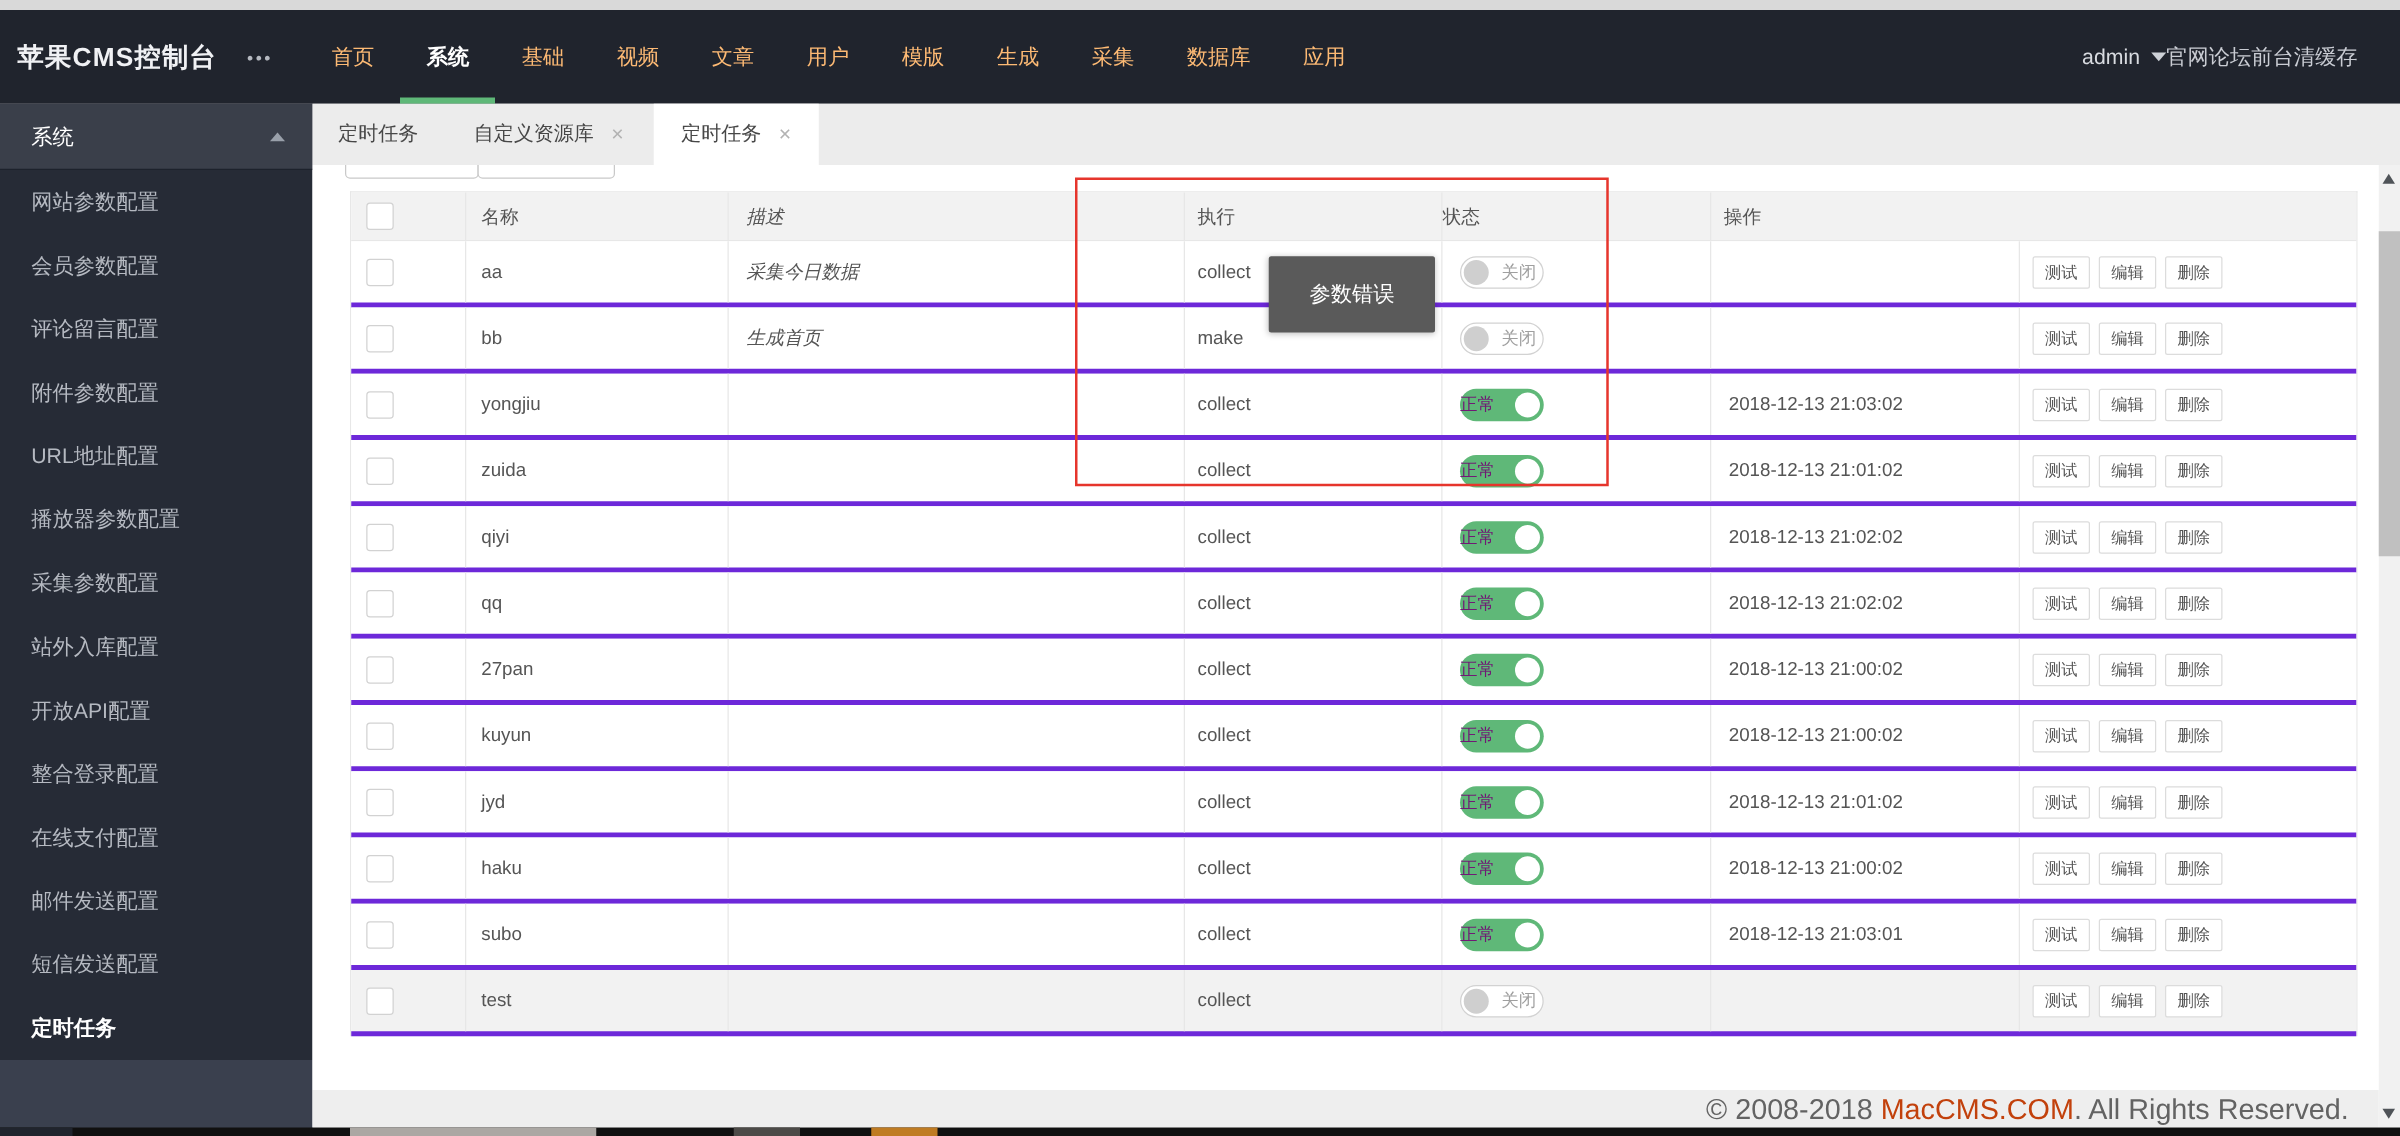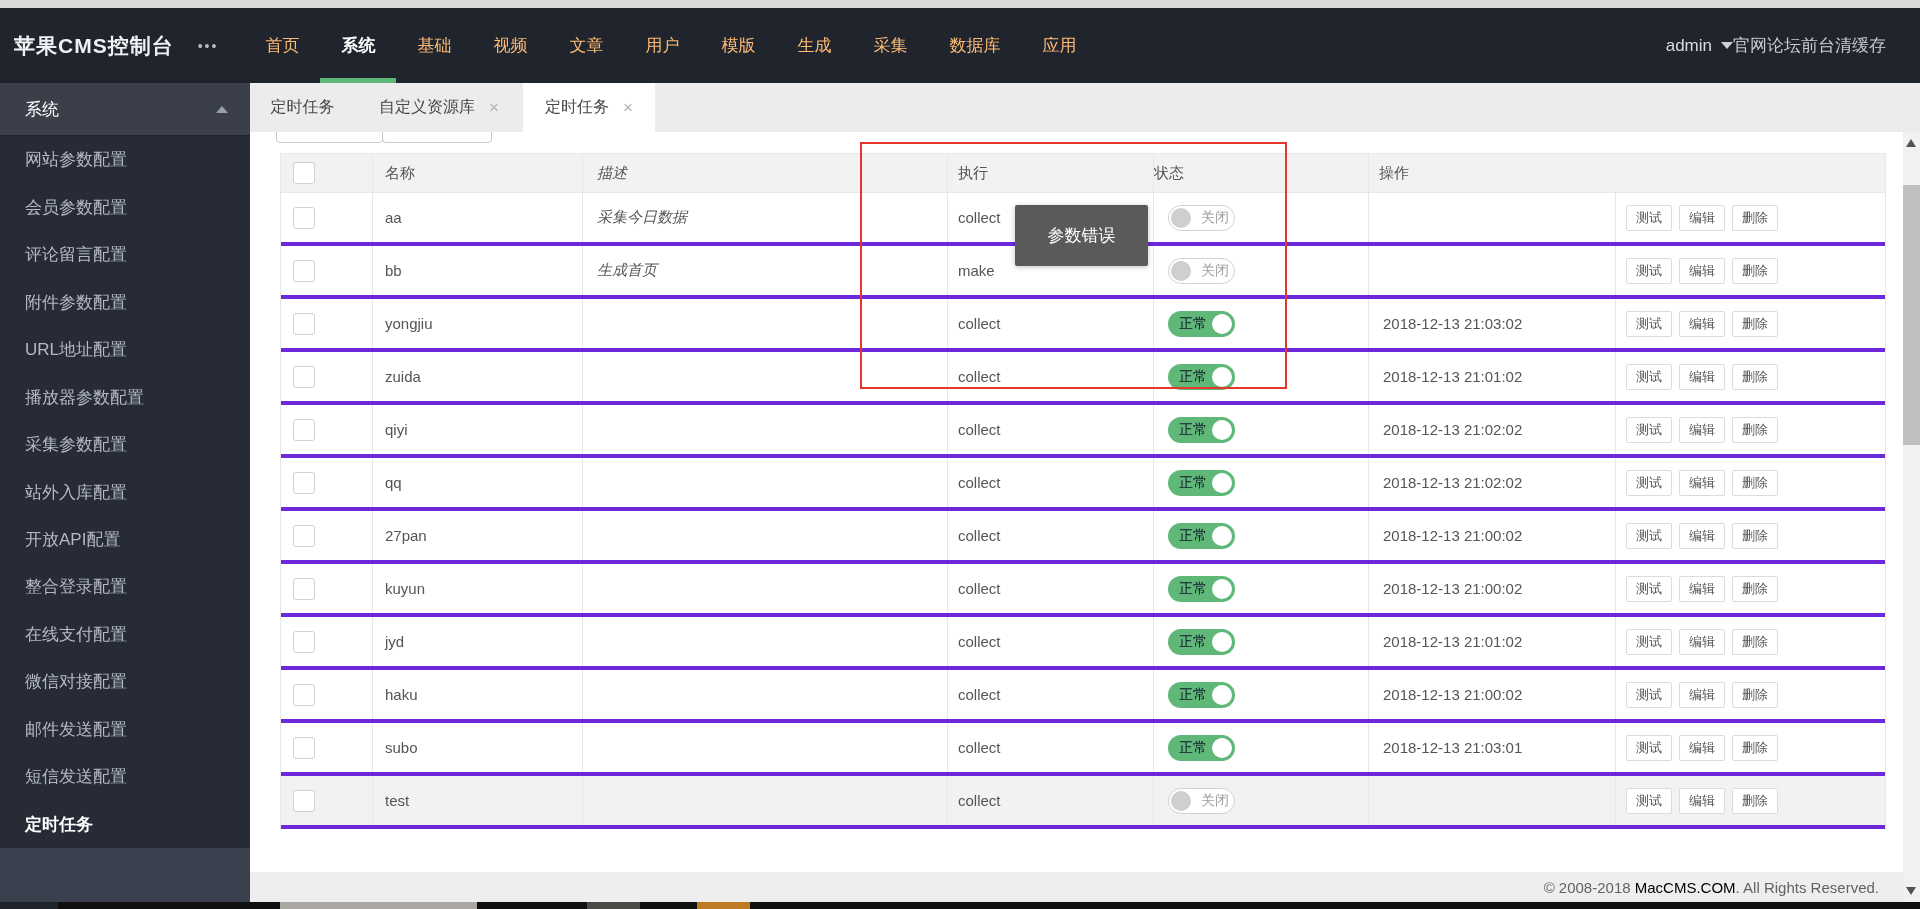--- a/index.html
+++ b/index.html
@@ -55,41 +55,41 @@
   .td, .th { display:flex; align-items:center; border-right:1px solid #e7e7e7; overflow:hidden; }
   .c0 { width:92px; }  .c1 { width:210px; padding-left:12px; } .c2 { width:365px; padding-left:14px;font-style:italic; }
   .c3 { width:206px; padding-left:10px; } .c4 { width:215px; } .c5 { width:247px; padding-left:14px; }
   .c6 { width:267px; padding-left:10px; border-right:none; }
   .checkbox { width:22px; height:22px; background:#fff; border:1px solid #d2d2d2; border-radius:3px; margin-left:12px; cursor:pointer; }
 
   .toggle { width:67px; height:26px; border-radius:13px; position:relative; display:flex; align-items:center; margin-left:14px; cursor:pointer; }
   .toggle .knob { position:absolute; width:20px; height:20px; border-radius:50%; }
   .toggle.on { background:#5FB878; }
   .toggle.on .knob { background:#fff; right:3px; top:3px; }
-  .toggle.on .tlabel { color:#0f172a; margin-left:11px; font-size:14px; }
+  .toggle.on .tlabel { color:#701a75; font-size:14px; }
   .toggle.off { background:#fff; border:1px solid #d2d2d2; }
   .toggle.off .knob { background:#cfcfcf; left:2px; top:2px; }
   .toggle.off .tlabel { color:#9f9f9f; margin-left:32px; font-size:14px; }
 
   .abtn { height:26px; padding:0 9px; border:1px solid #dcdcdc; border-radius:2px; background:#fff; font-size:13px; color:#555; display:inline-flex; align-items:center; margin-right:7px; cursor:pointer; white-space:nowrap; }
 
   
   .red-box { position:absolute; left:860px; top:142px; width:427px; height:247px; border:2px solid #e6352c; z-index:8; pointer-events:none; }
   .tooltip { position:absolute; left:1015px; top:205px; width:133px; height:61px; background:#5a5a5a; color:#fff; font-size:17px; display:flex; align-items:center; justify-content:center; z-index:9; border-radius:2px; box-shadow:0 1px 5px rgba(0,0,0,.25); }
 
   
   .scrollbar { position:absolute; left:1903px; top:132px; width:17px; height:770px; background:#f1f1f1; }
   .sb-up, .sb-down { position:absolute; left:3px; width:0; height:0; border-left:5.5px solid transparent; border-right:5.5px solid transparent; cursor:pointer; }
   .sb-up { top:7px; border-bottom:8px solid #4f5358; }
   .sb-down { bottom:7px; border-top:8px solid #4f5358; }
   .sb-thumb { position:absolute; left:0; top:53px; width:17px; height:260px; background:#c0c0c0; cursor:pointer; }
 
   
-  .footer { position:absolute; left:250px; top:872px; width:1653px; height:30px; background:#eeeeee; display:flex; align-items:center; justify-content:flex-end; padding-right:24px; font-size:15px; color:#636363; white-space:nowrap; }
-  .footer .flink { color:#000000; cursor:pointer; }
+  .footer { position:absolute; left:250px; top:872px; width:1653px; height:30px; background:#eeeeee; display:flex; align-items:center; justify-content:flex-end; padding-right:24px; font-size:23px; color:#636363; white-space:nowrap; }
+  .footer .flink { color:#c2410c; cursor:pointer; }
 
   
   .bottombar { position:absolute; left:0; top:902px; width:1920px; height:7px; background:#101010; z-index:10; }
   .bb-seg { position:absolute; top:0; height:7px; }
   .bb-gray { left:280px; width:197px; background:#aba7a3; }
   .bb-dim  { left:587px; width:53px;  background:#4c4a47; }
   .bb-orange { left:697px; width:53px; background:#bf7b22; }
   .bb-side { left:0; width:58px; background:#20242d; }
 </style>
 </head>
@@ -138,21 +138,20 @@
         <div class="side-item">会员参数配置</div>
         <div class="side-item">评论留言配置</div>
         <div class="side-item">附件参数配置</div>
         <div class="side-item">URL地址配置</div>
         <div class="side-item">播放器参数配置</div>
         <div class="side-item">采集参数配置</div>
         <div class="side-item">站外入库配置</div>
         <div class="side-item">开放API配置</div>
         <div class="side-item">整合登录配置</div>
         <div class="side-item">在线支付配置</div>
-        <div class="side-item">微信对接配置</div>
         <div class="side-item">邮件发送配置</div>
         <div class="side-item">短信发送配置</div>
         <div class="side-item active">定时任务</div>
       </div>
   </div>
   <div class="sidebar-bottom"></div>
 
   <div class="tabstrip">
       <div class="tab tab-welcome">
         <span class="tab-label">定时任务</span>

